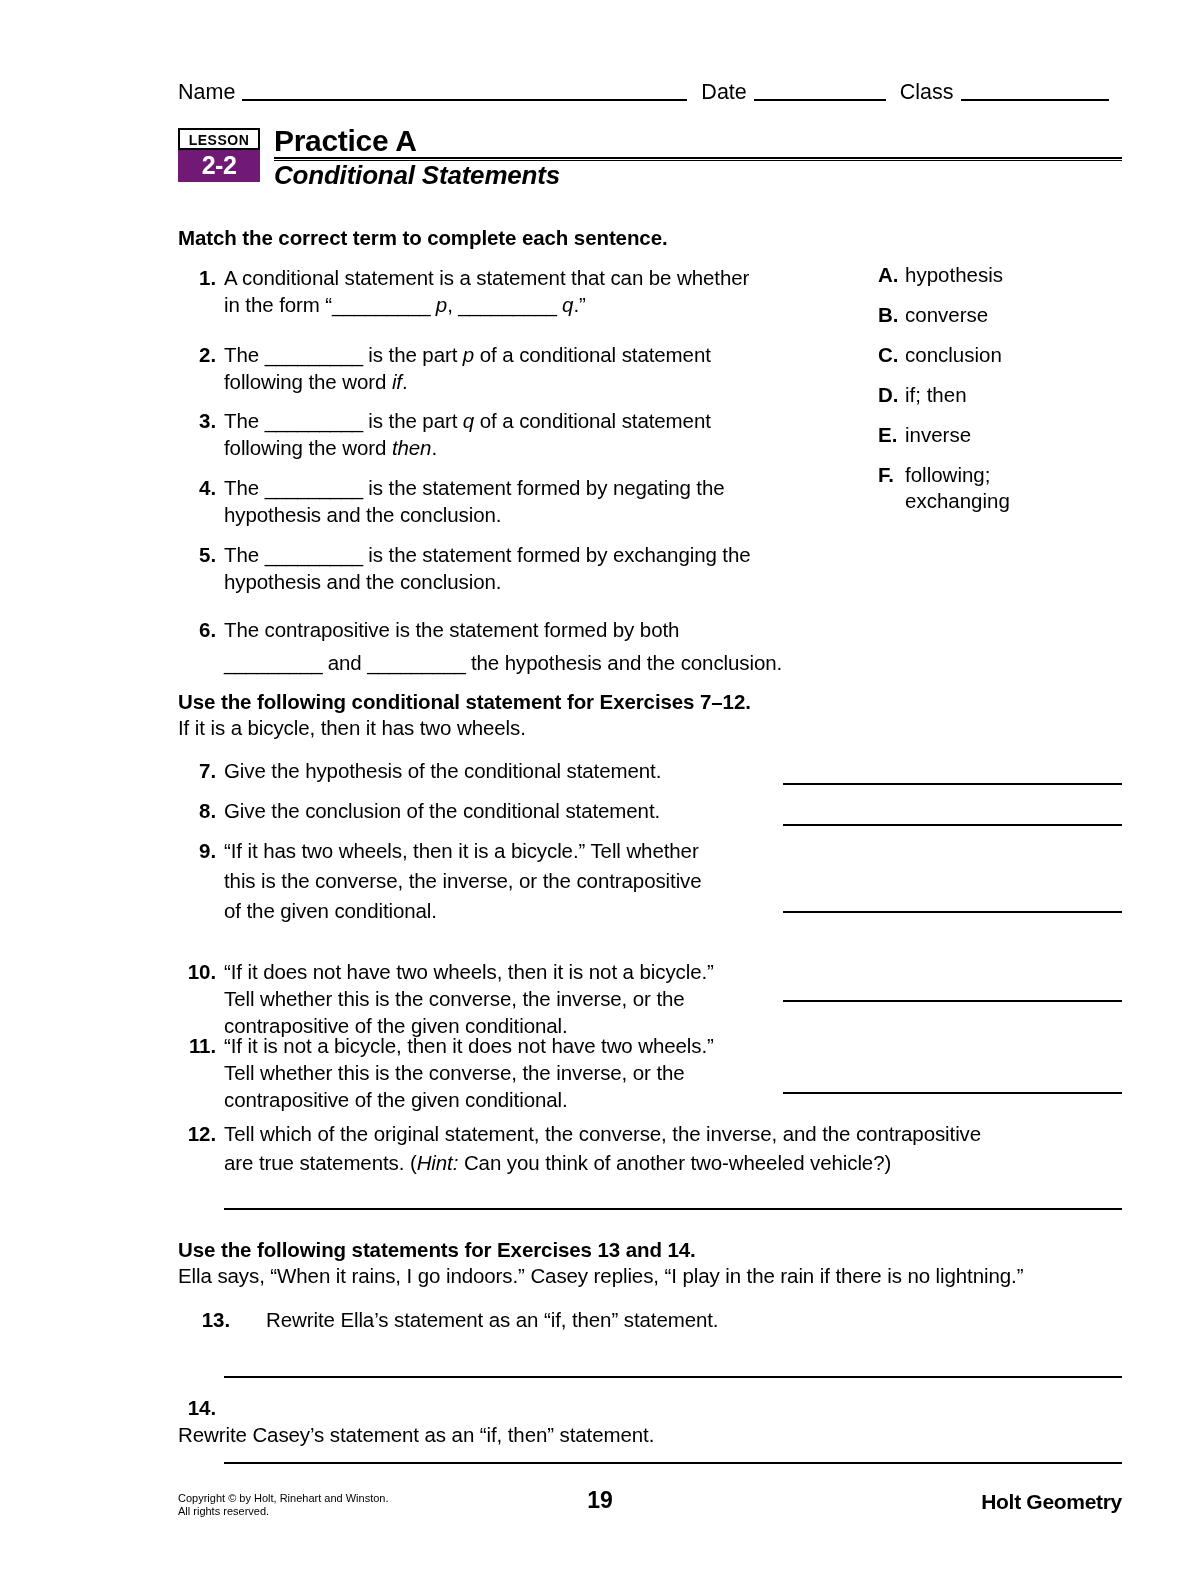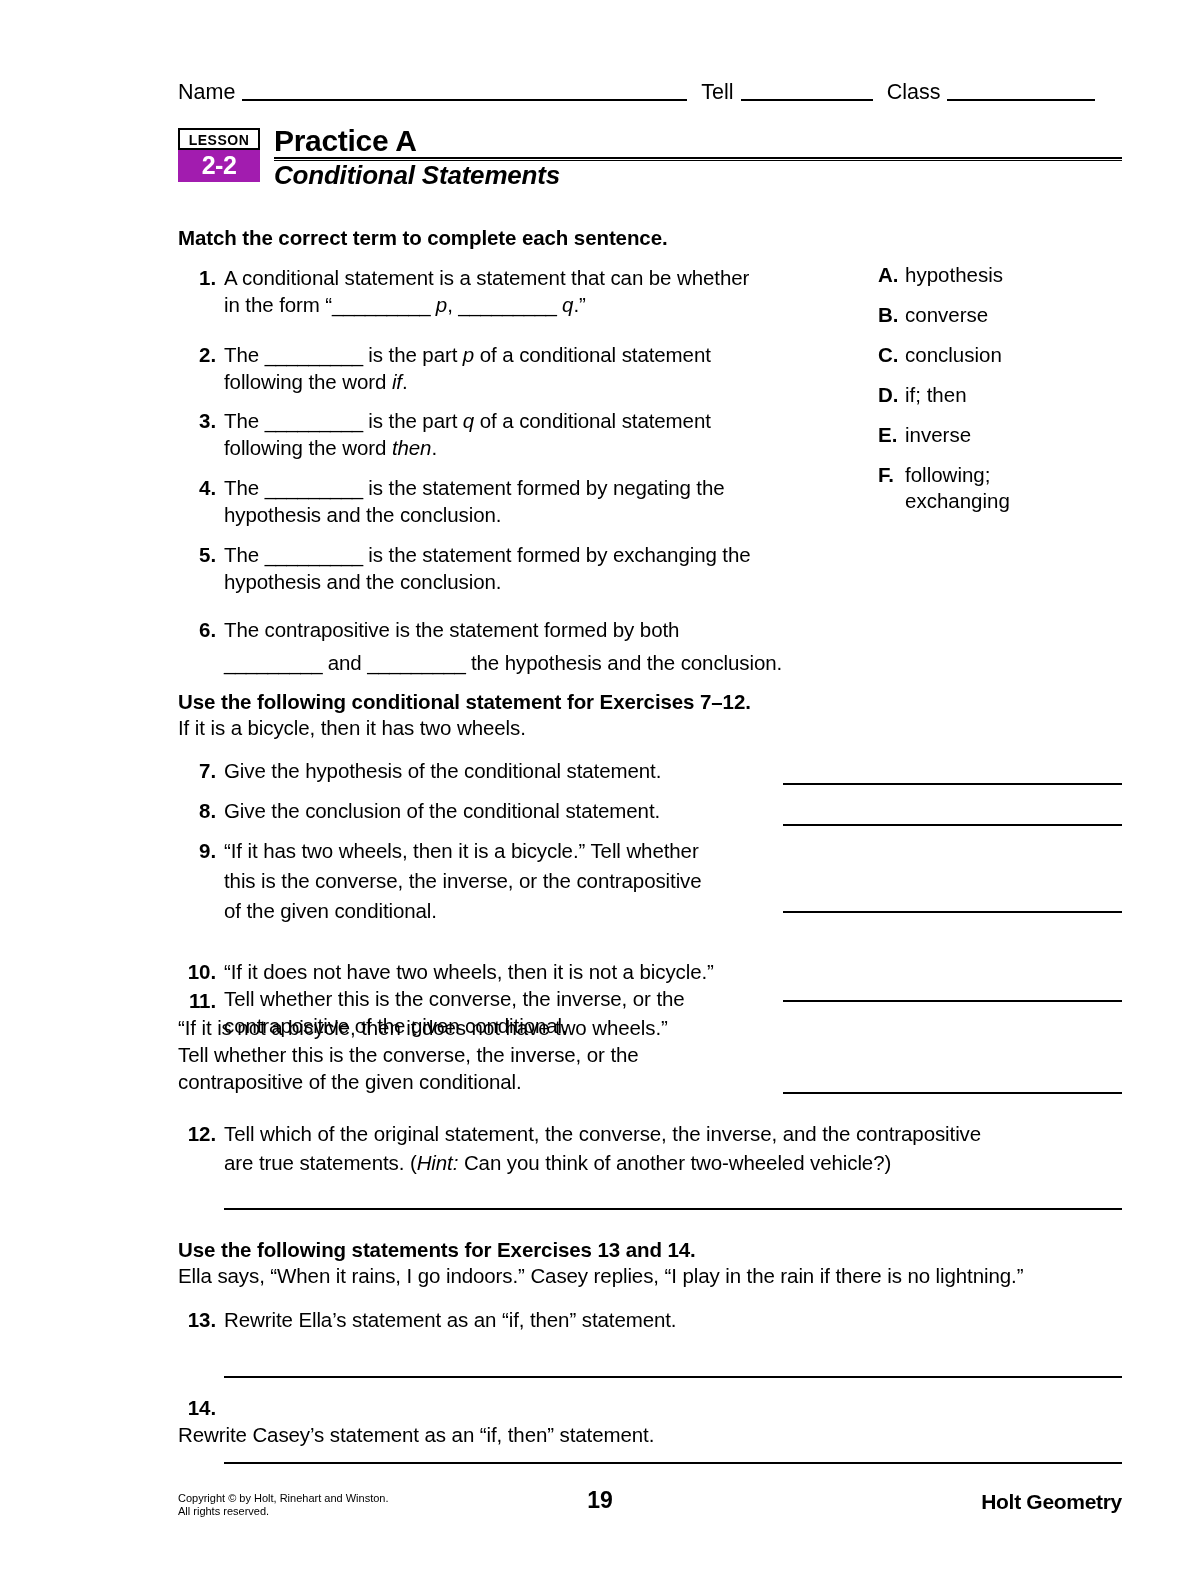--- a/index.html
+++ b/index.html
@@ -63,21 +63,21 @@
     height: 22px;
     line-height: 21px;
     text-align: center;
     font-size: 14px;
     font-weight: bold;
     letter-spacing: 0.5px;
     background: #fff;
     box-sizing: border-box;
   }
   .badge-num {
-    background: #a21caf;
+    background: #701a75;
     color: #fff;
     height: 32px;
     line-height: 31px;
     text-align: center;
     font-size: 25px;
     font-weight: bold;
     letter-spacing: -0.5px;
   }
   .banner-title {
     position: absolute;
@@ -199,21 +199,21 @@
 </style>
 </head>
 <body>
 
 <div class="page">
 
   <div class="idrow">
     <span class="lbl">Name</span>
     <span class="rule rule-name"></span>
     <span class="gap"></span>
-    <span class="lbl">Tell</span>
+    <span class="lbl">Date</span>
     <span class="rule rule-date"></span>
     <span class="gap"></span>
     <span class="lbl">Class</span>
     <span class="rule rule-class"></span>
   </div>
 
   <div class="banner">
     <div class="badge">
       <div class="badge-lesson">LESSON</div>
       <div class="badge-num">2-2</div>
@@ -332,21 +332,21 @@
   <div class="item" style="left:178px; top:958px; width:640px; line-height:27px;">
     <span class="num">10.</span>
     <span class="body">
       <span>“If it does not have two wheels, then it is not a bicycle.”</span><br>
       <span>Tell whether this is the converse, the inverse, or the</span><br>
       <span>contrapositive of the given conditional.</span>
     </span>
   </div>
   <div class="ansline" style="left:783px; top:1000px; width:339px;"></div>
 
-  <div class="item" style="left:178px; top:987px; width:640px; line-height:27px;flex-direction:column;">
+  <div class="item" style="left:178px; top:1032px; width:640px; line-height:27px;">
     <span class="num">11.</span>
     <span class="body">
       <span>“If it is not a bicycle, then it does not have two wheels.”</span><br>
       <span>Tell whether this is the converse, the inverse, or the</span><br>
       <span>contrapositive of the given conditional.</span>
     </span>
   </div>
   <div class="ansline" style="left:783px; top:1092px; width:339px;"></div>
 
   <div class="item" style="left:178px; top:1119px; width:900px; line-height:29px;">
@@ -354,21 +354,21 @@
     <span class="body">
       <span>Tell which of the original statement, the converse, the inverse, and the contrapositive</span><br>
       <span>are true statements. (</span><i>Hint:</i><span> Can you think of another two-wheeled vehicle?)</span>
     </span>
   </div>
   <div class="ansline" style="left:224px; top:1208px; width:898px;"></div>
 
   <div class="sec-head" style="top:1238px;">Use the following statements for Exercises 13 and 14.</div>
   <div class="plain-line" style="top:1264px;">Ella says, “When it rains, I go indoors.” Casey replies, “I play in the rain if there is no lightning.”</div>
 
-  <div class="item" style="left:178px; top:1306px; width:700px;">
+  <div class="item" style="left:192px; top:1306px; width:700px;gap:28px;">
     <span class="num">13.</span>
     <span class="body">Rewrite Ella’s statement as an “if, then” statement.</span>
   </div>
   <div class="ansline" style="left:224px; top:1376px; width:898px;"></div>
 
   <div class="item" style="left:178px; top:1394px; width:700px;flex-direction:column;">
     <span class="num">14.</span>
     <span class="body">Rewrite Casey’s statement as an “if, then” statement.</span>
   </div>
   <div class="ansline" style="left:224px; top:1462px; width:898px;"></div>

